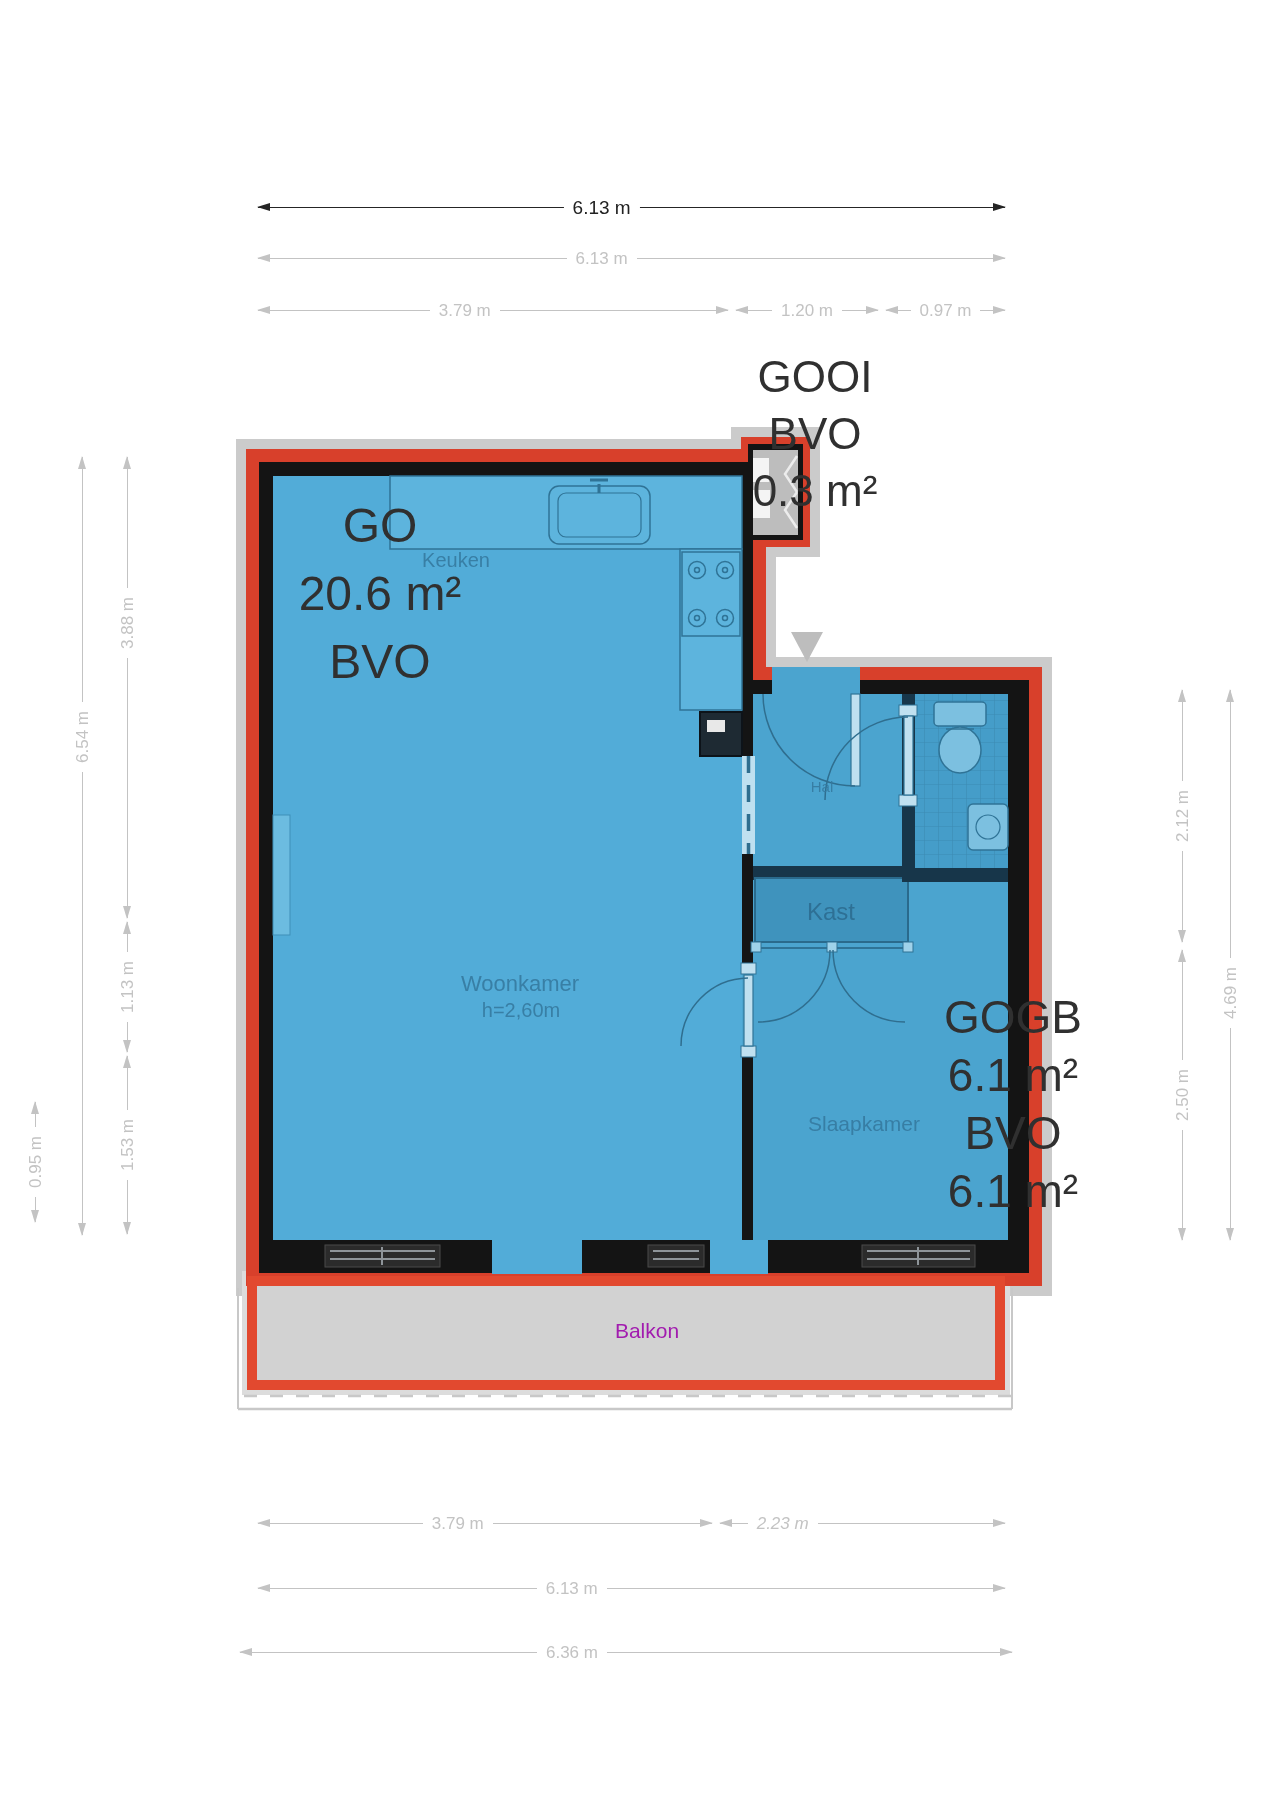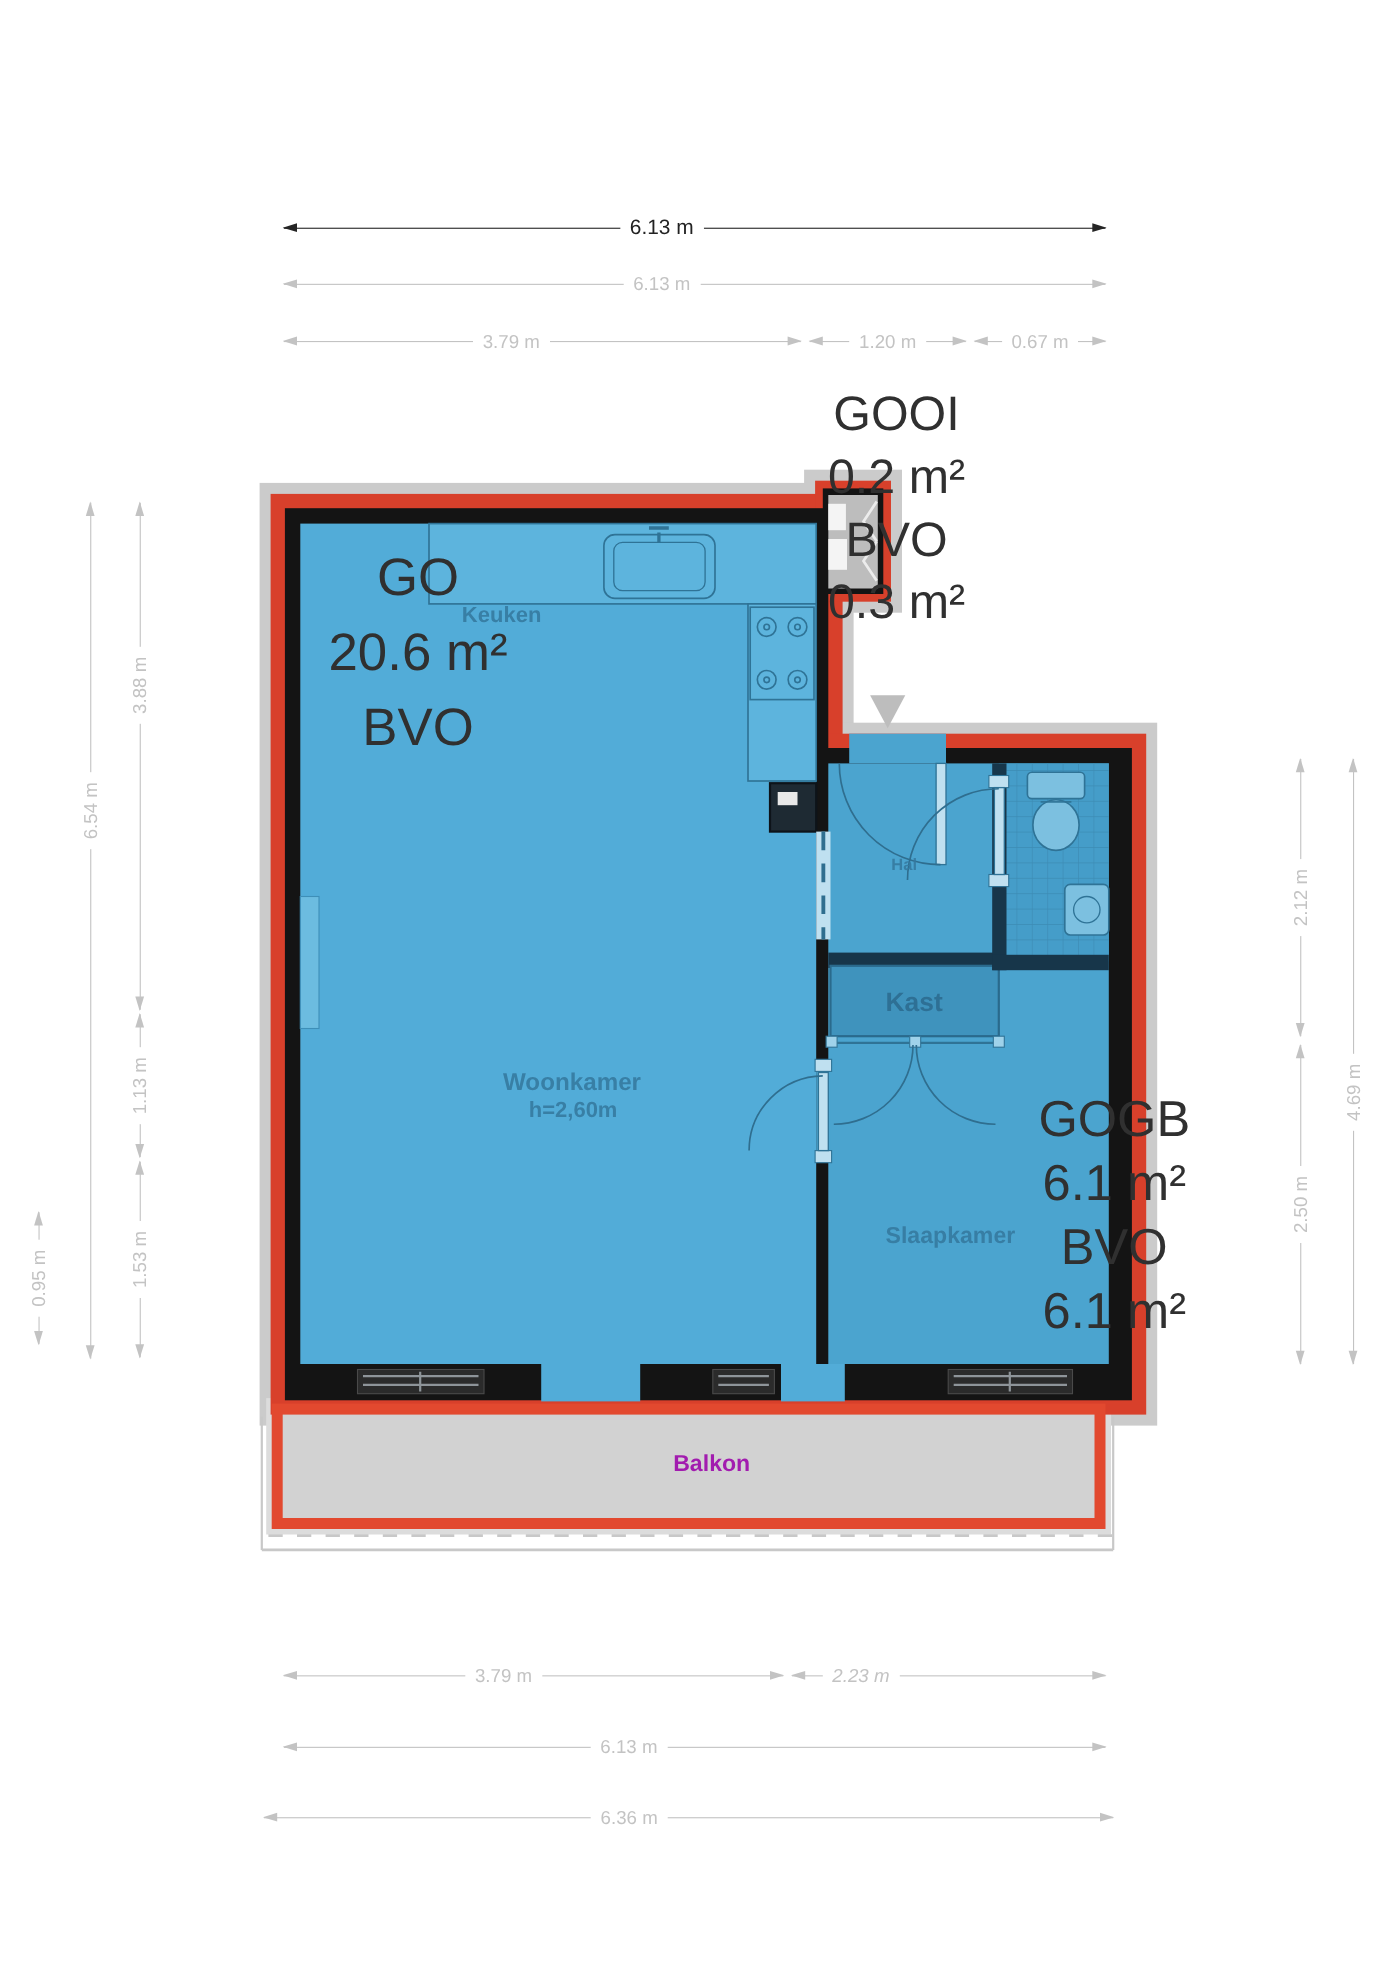--- a/index.html
+++ b/index.html
@@ -26,21 +26,21 @@
 
   
   .title{position:absolute;left:347px;top:138px;width:400px;text-align:center;
          font-size:30px;color:#C8452F;}
   .area-block{position:absolute;text-align:center;color:#303030;}
   .area-block div{white-space:nowrap;}
   #go-block{left:250px;top:492px;width:260px;font-size:48px;line-height:68px;}
   #gooi-block{left:700px;top:348px;width:230px;font-size:44px;line-height:57px;}
   #gogb-block{left:898px;top:988px;width:230px;font-size:46px;line-height:58px;}
 
-  .room-label{position:absolute;transform:translate(-50%,-50%);color:#35799F;opacity:.88;white-space:nowrap;font-weight:bold;}
+  .room-label{position:absolute;transform:translate(-50%,-50%);color:#35799F;opacity:.88;white-space:nowrap;}
   #lbl-keuken{left:456px;top:560px;font-size:20px;}
   #lbl-hal{left:822px;top:786px;font-size:15px;}
   #lbl-kast{left:831px;top:912px;font-size:24px;color:#2C6C90;}
   #lbl-woonkamer{left:520px;top:984px;font-size:22px;}
   #lbl-woonkamer-h{left:500px;top:1010px;font-size:20px;margin-left:21px;}
   #lbl-slaapkamer{left:864px;top:1094px;font-size:21px;margin-top:30px;}
   #lbl-balkon{left:647px;top:1331px;font-size:21px;color:#a21caf;opacity:1;}
 </style>
 </head>
 <body>
@@ -195,21 +195,20 @@
 
 
   <div id="go-block" class="area-block">
     <div>GO</div>
     <div>20.6 m²</div>
     <div>BVO</div>
   </div>
 
   <div id="gooi-block" class="area-block">
     <div>GOOI</div>
-    <div>0.2 m²</div>
     <div>BVO</div>
     <div>0.3 m²</div>
   </div>
 
   <div id="gogb-block" class="area-block">
     <div>GOGB</div>
     <div>6.1 m²</div>
     <div>BVO</div>
     <div>6.1 m²</div>
   </div>
@@ -238,21 +237,21 @@
     <span class="lbl" style="left:44%;">3.79 m</span>
   </div>
   <div class="dimh gray" style="left:736px;top:310px;width:142px;">
     <i class="ah al"></i>
       <i class="ah ar"></i>
     <span class="lbl">1.20 m</span>
   </div>
   <div class="dimh gray" style="left:886px;top:310px;width:119px;">
     <i class="ah al"></i>
       <i class="ah ar"></i>
-    <span class="lbl">0.67 m</span>
+    <span class="lbl">0.97 m</span>
   </div>
 
   <div class="dimv gray" style="left:82px;top:457px;height:778px;">
     <i class="ah au"></i>
       <i class="ah ad"></i>
     <span class="lbl" style="top:36%;">6.54 m</span>
   </div>
   <div class="dimv gray" style="left:127px;top:457px;height:461px;">
     <i class="ah au"></i>
       <i class="ah ad"></i>

